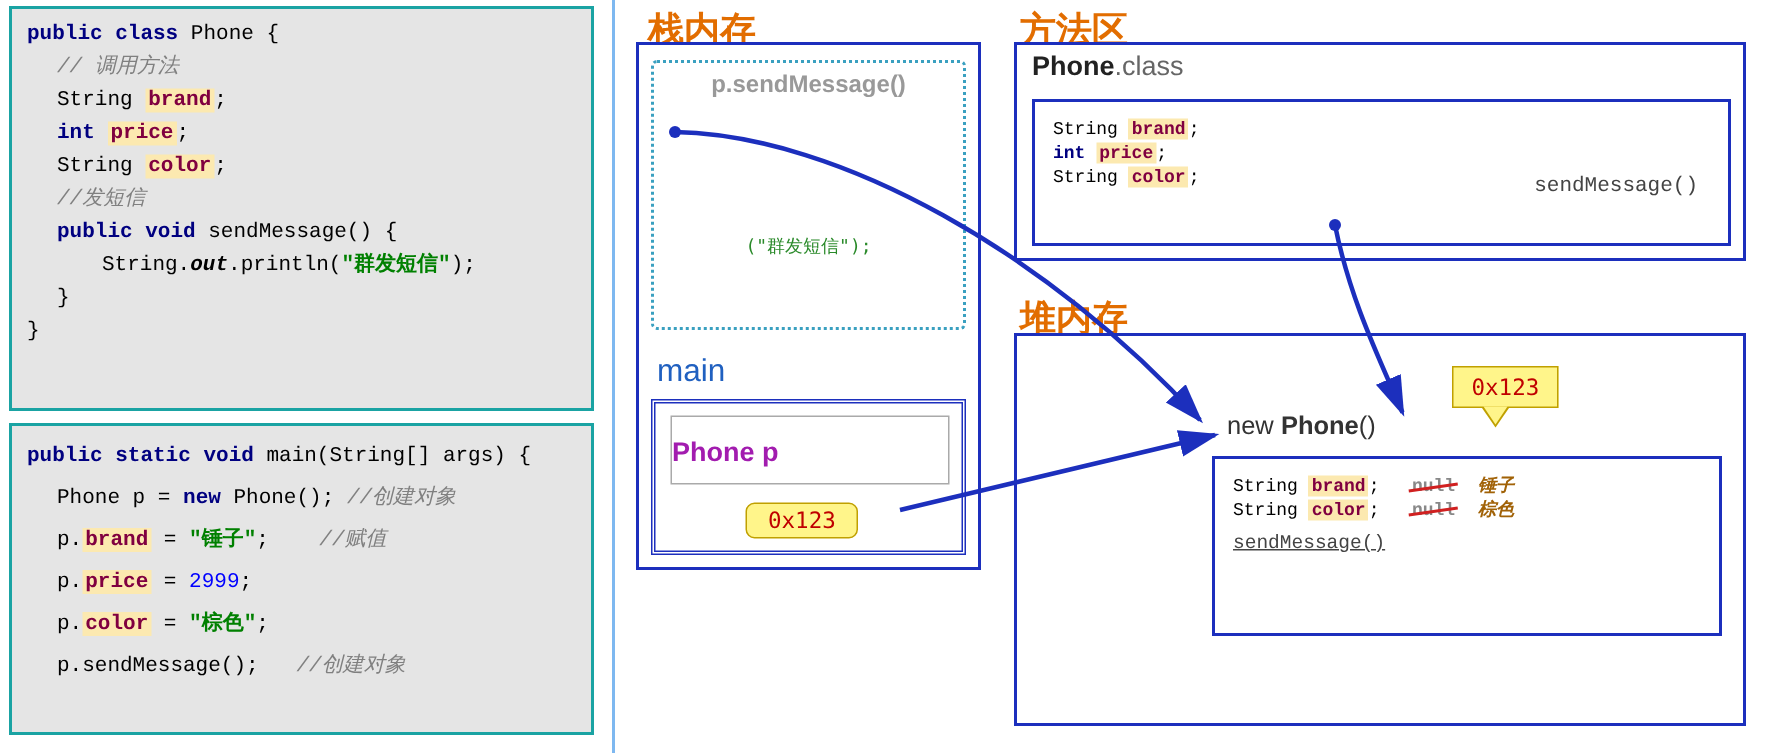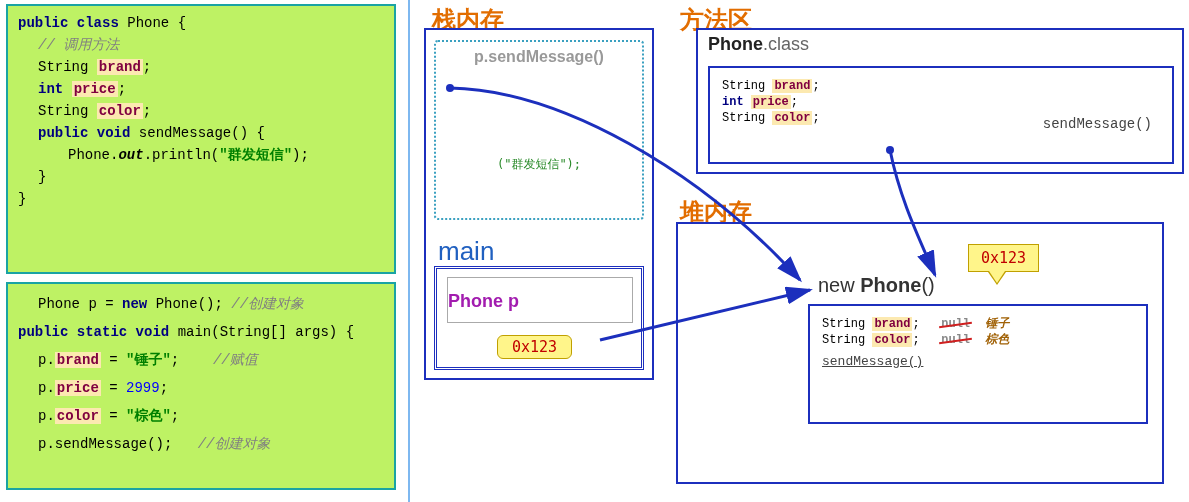--- a/index.html
+++ b/index.html
@@ -16,21 +16,21 @@
   .field { color: #800040; font-weight: bold; background: #fce9b0; padding: 0 2px;}
   .comment { color: #808080; font-style: italic; }
   .str { color: #008000; font-weight: bold; }
   .num { color: #0000ff; }
   .out-it { font-style: italic; font-weight: bold; color:#000; }
 
   
   .code-box {
     position: absolute;
     border: 2px solid #1aa3a3;
-    background: #bef264;
+    background: #e5e5e5;
     padding: 6px 10px;
   }
 
   .divider {
     position: absolute;
     left: 408px;
     top: 0;
     width: 2px;
     height: 502px;
     background: #7eb8f0;
@@ -42,21 +42,20 @@
 
   .stack-outer {
     position: absolute;
     border: 2px solid #1c2fbd;
     background: #fff;
   }
   .method-outer {
     position: absolute;
     border: 2px solid #1c2fbd;
     background: #fff;
-    margin-left: 20px;
   }
   .heap-outer {
     position: absolute;
     border: 2px solid #1c2fbd;
     background: #fff;
   }
   .tiny-code { font-family: Consolas, "Courier New", monospace; font-size: 12px; line-height: 16px; }
 
   .addr-pill {
     display: inline-block;
@@ -133,36 +132,37 @@
     <span class="field">brand</span><span>;</span>
   </div>
   <div style="padding-left:20px;">
     <span class="kw">int</span>
     <span class="field">price</span><span>;</span>
   </div>
   <div style="padding-left:20px;">
     <span>String</span>
     <span class="field">color</span><span>;</span>
   </div>
+  <div style="padding-left:20px;" class="comment">//发短信</div>
   <div style="padding-left:20px;">
     <span class="kw">public void</span><span> sendMessage() {</span>
   </div>
   <div style="padding-left:50px;">
-    <span>Phone.</span><span class="out-it">out</span><span>.println(</span><span class="str">"群发短信"</span><span>);</span>
+    <span>String.</span><span class="out-it">out</span><span>.println(</span><span class="str">"群发短信"</span><span>);</span>
   </div>
   <div style="padding-left:20px;">}</div>
   <div>}</div>
 </div>
 
 <div class="code-box code-font" style="left:6px; top:282px; width:390px; height:208px; line-height:28px;">
-  <div style="padding-left:20px;">
-    <span>Phone p = </span><span class="kw">new</span><span> Phone();</span><span class="comment"> //创建对象</span>
-  </div>
   <div>
     <span class="kw">public static void</span><span> main(String[] args) {</span>
+  </div>
+  <div style="padding-left:20px;">
+    <span>Phone p = </span><span class="kw">new</span><span> Phone();</span><span class="comment"> //创建对象</span>
   </div>
   <div style="padding-left:20px;">
     <span>p.</span><span class="field">brand</span><span> = </span><span class="str">"锤子"</span><span>;</span><span style="white-space:pre;">    </span><span class="comment">//赋值</span>
   </div>
   <div style="padding-left:20px;">
     <span>p.</span><span class="field">price</span><span> = </span><span class="num">2999</span><span>;</span>
   </div>
   <div style="padding-left:20px;">
     <span>p.</span><span class="field">color</span><span> = </span><span class="str">"棕色"</span><span>;</span>
   </div>
@@ -177,21 +177,21 @@
 <div class="diag label-orange" style="left:680px; top:4px;text-align:center;">方法区</div>
 <div class="diag label-orange" style="left:680px; top:196px;">堆内存</div>
 
 <div class="stack-outer" style="left:424px; top:28px; width:230px; height:352px;">
 
   <div style="position:absolute; left:8px; top:10px; width:210px; height:180px; border:2px dotted #3aa0c0; border-radius:4px;">
     <div style="text-align:center; color:#999; font-size:16px; font-weight:bold; padding-top:6px;">p.sendMessage()</div>
     <div style="text-align:center; color:#2a8a2a; font-size:12px; font-family:Consolas,monospace; margin-top:90px;">("群发短信");</div>
   </div>
 
-  <div style="position:absolute; left:12px; top:206px; color:#2060c0; font-size:26px;">main</div>
+  <div style="position:absolute; left:12px; top:206px; color:#2060c0; font-size:21px;">main</div>
 
   <div style="position:absolute; left:8px; top:236px; width:210px; height:104px; border:3px double #1c2fbd;">
     <div style="position:absolute; left:10px; top:8px; width:186px; height:46px; border:1px solid #aaa; text-align:left; color:#a21caf; font-size:18px; font-weight:bold; line-height:46px;">
       <span>Phone  p</span>
     </div>
     <div style="position:absolute; left:60px; top:66px;">
       <span class="addr-pill">0x123</span>
     </div>
   </div>
 </div>
@@ -211,21 +211,21 @@
     </div>
     <div>
       <span>String</span>
       <span class="field">color</span><span>;</span>
     </div>
     <div style="position:absolute; right:20px; top:48px; font-size:14px; color:#444;">sendMessage()</div>
   </div>
 </div>
 
 <div class="heap-outer" style="left:676px; top:222px; width:488px; height:262px;">
-  <div style="position:absolute; left:140px; top:50px; font-size:20px; color:#333;">
+  <div style="position:absolute; left:140px; top:50px; font-size:17px; color:#333;">
     <span>new </span><span style="font-weight:bold;">Phone</span><span>()</span>
   </div>
 
   <div class="bubble" style="left:290px; top:20px;">
     <span>0x123</span>
   </div>
 
   <div class="tiny-code" style="position:absolute; left:130px; top:80px; width:340px; height:120px; border:2px solid #1c2fbd; padding:10px 12px;">
     <div>
       <span>String</span>

